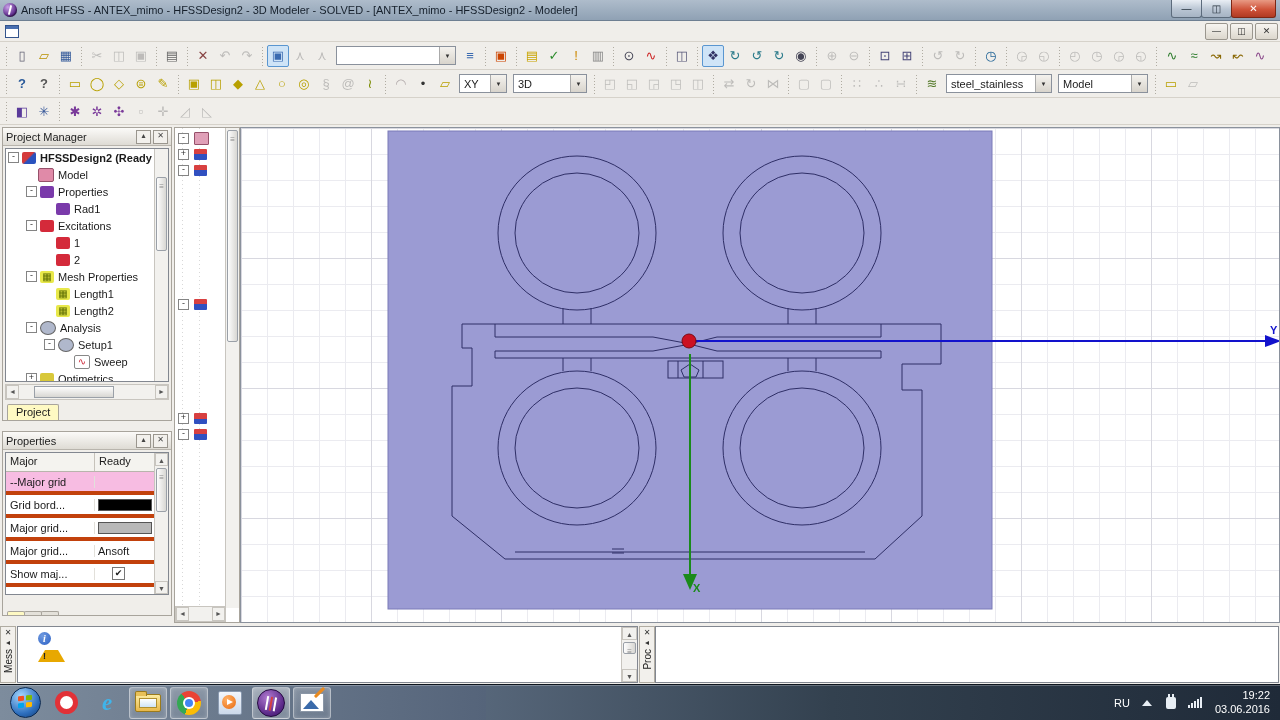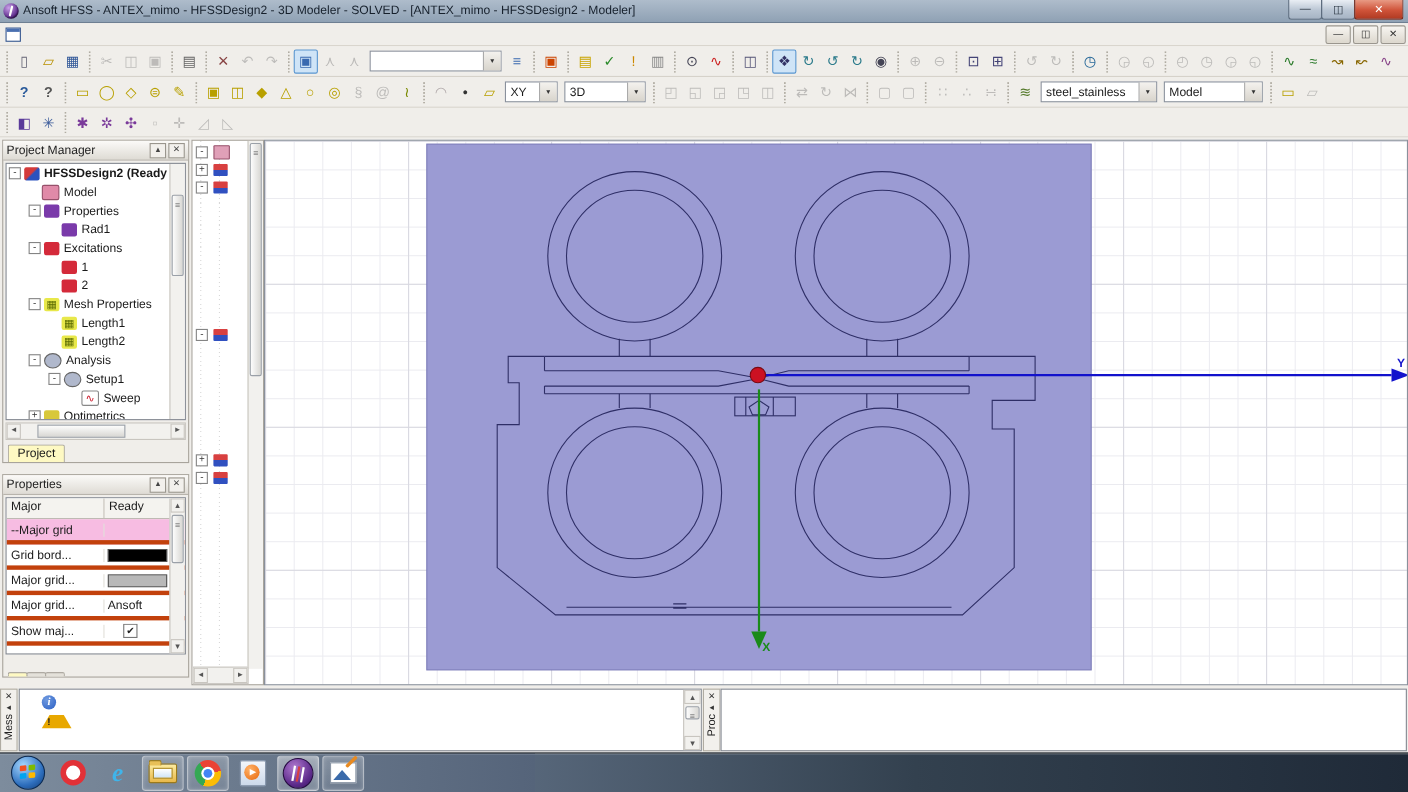--- a/index.html
+++ b/index.html
@@ -859,14 +859,30 @@
         <span class="tb-app app-media">
           <span class="gfx"></span>
         </span>
         <span class="tb-app app-hfss open active">
           <span class="gfx"></span>
         </span>
         <span class="tb-app app-imgedit open">
           <span class="gfx"></span>
         </span>
       </span>
+    <span class="tray">
+      <span class="tray-lang">RU</span>
+      <span class="tray-up"></span>
+      <span class="tray-plug"></span>
+      <span class="tray-sig">
+        <i style="height:3px"></i>
+          <i style="height:5px"></i>
+          <i style="height:7px"></i>
+          <i style="height:9px"></i>
+          <i style="height:11px"></i>
+      </span>
+      <span class="tray-clock">
+        <div>19:22</div>
+        <div>03.06.2016</div>
+      </span>
+    </span>
   </div>
 </div>
 
 </body></html>

